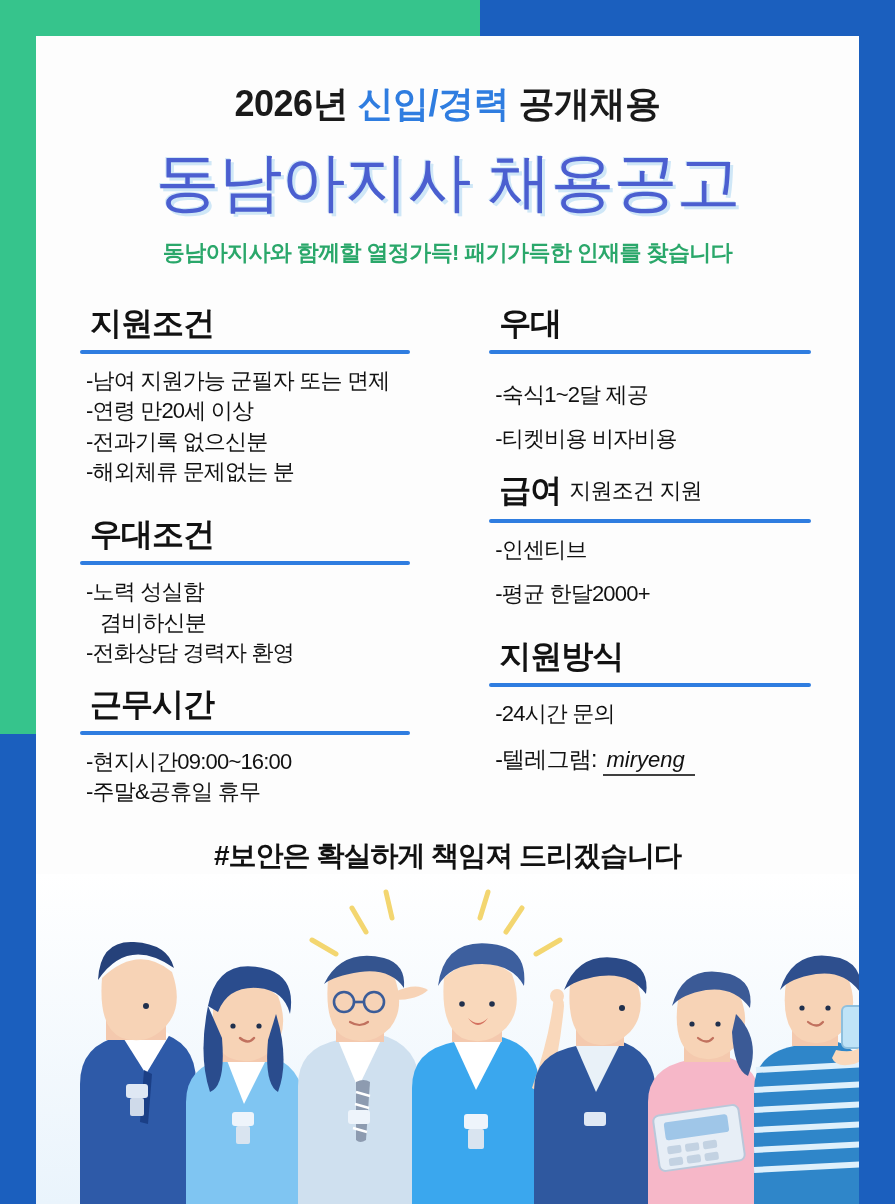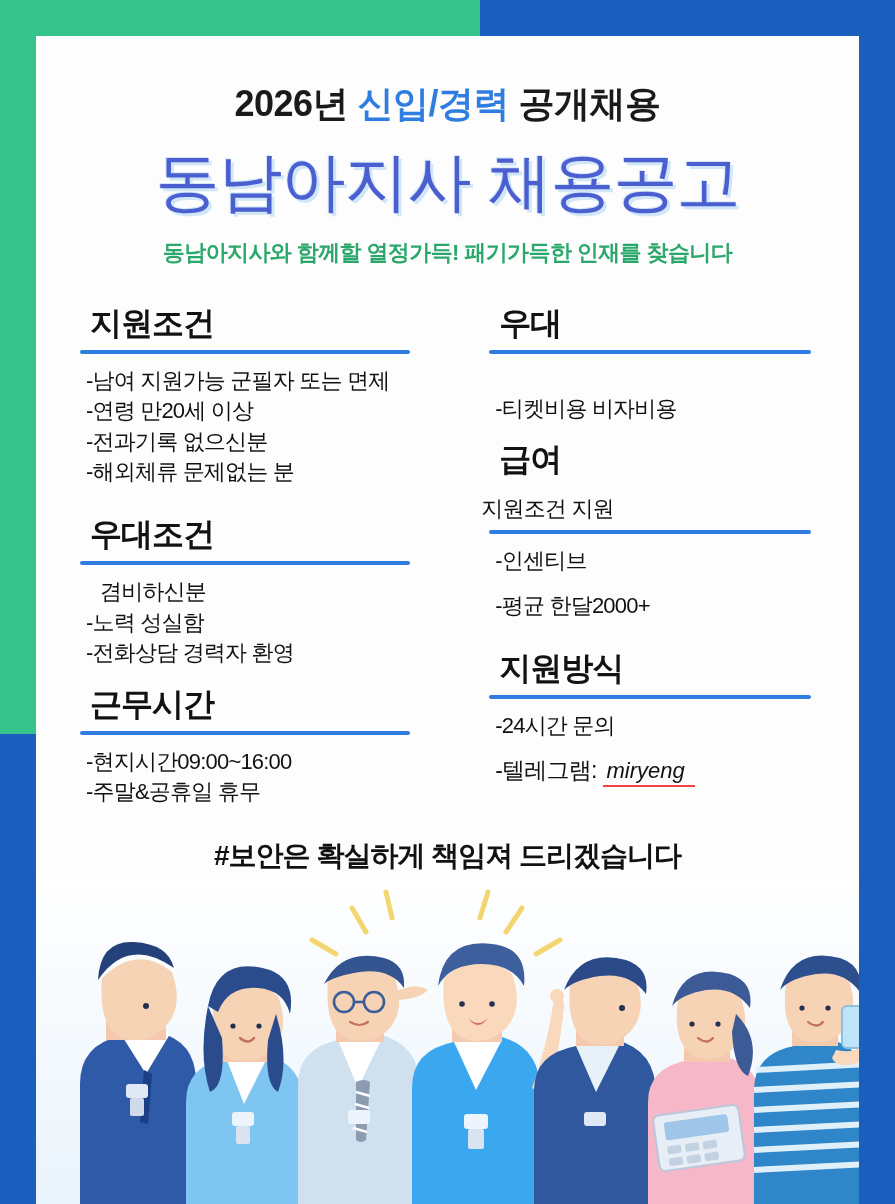--- a/index.html
+++ b/index.html
@@ -105,30 +105,30 @@
     letter-spacing: -0.8px;
     line-height: 1.38;
     padding-left: 14px;
     white-space: nowrap;
   }
   .item.indent { padding-left: 28px; }
   .gap-s { height: 14px; }
   .gap-m { height: 26px; }
 
   
-  .sec-head-row { display: flex; align-items: flex-start; gap: 8px; flex-direction: column; }
+  .sec-head-row { display: flex; align-items: center; gap: 8px; }
   .sec-note {
     font-size: 22px; color: #111; letter-spacing: -0.8px;
     padding-bottom: 4px; white-space: nowrap;
   }
   .apply-line { display: flex; align-items: baseline; padding-left: 14px; }
   .apply-line .lbl { font-size: 23px; letter-spacing: -0.8px; color: #111; white-space: nowrap; }
   .handle {
     font-size: 22px; color: #111; margin-left: 6px;
-    border-bottom: 2px solid #ef4444; padding: 0 10px 1px 4px;
+    border-bottom: 2px solid #404040; padding: 0 10px 1px 4px;
     font-style: italic;
     white-space: nowrap;
   }
   
   .hashtag {
     margin-top: 30px;
     text-align: center;
     font-size: 28px;
     font-weight: bold;
     color: #111;
@@ -173,42 +173,43 @@
           <div class="item">-연령 만20세 이상</div>
           <div class="item">-전과기록 없으신분</div>
           <div class="item">-해외체류 문제없는 분</div>
         </div>
 
         <div class="gap-m"></div>
 
         <div>
           <div class="sec-head">우대조건</div>
           <div class="rule w1"></div>
+          <div class="item">-노력 성실함</div>
           <div class="item indent">겸비하신분</div>
-          <div class="item">-노력 성실함</div>
           <div class="item">-전화상담 경력자 환영</div>
         </div>
 
         <div class="gap-s"></div>
 
         <div>
           <div class="sec-head">근무시간</div>
           <div class="rule w1"></div>
           <div class="item">-현지시간09:00~16:00</div>
           <div class="item">-주말&amp;공휴일 휴무</div>
         </div>
 
       </div>
 
       <div class="col col-right">
 
         <div>
           <div class="sec-head">우대</div>
           <div class="rule w2"></div>
           <div class="gap-s"></div>
+          <div class="item">-숙식1~2달 제공</div>
           <div class="gap-s"></div>
           <div class="item">-티켓비용 비자비용</div>
         </div>
 
         <div class="gap-s"></div>
 
         <div>
           <div class="sec-head-row">
             <div class="sec-head">급여</div>
             <div class="sec-note">지원조건 지원</div>

